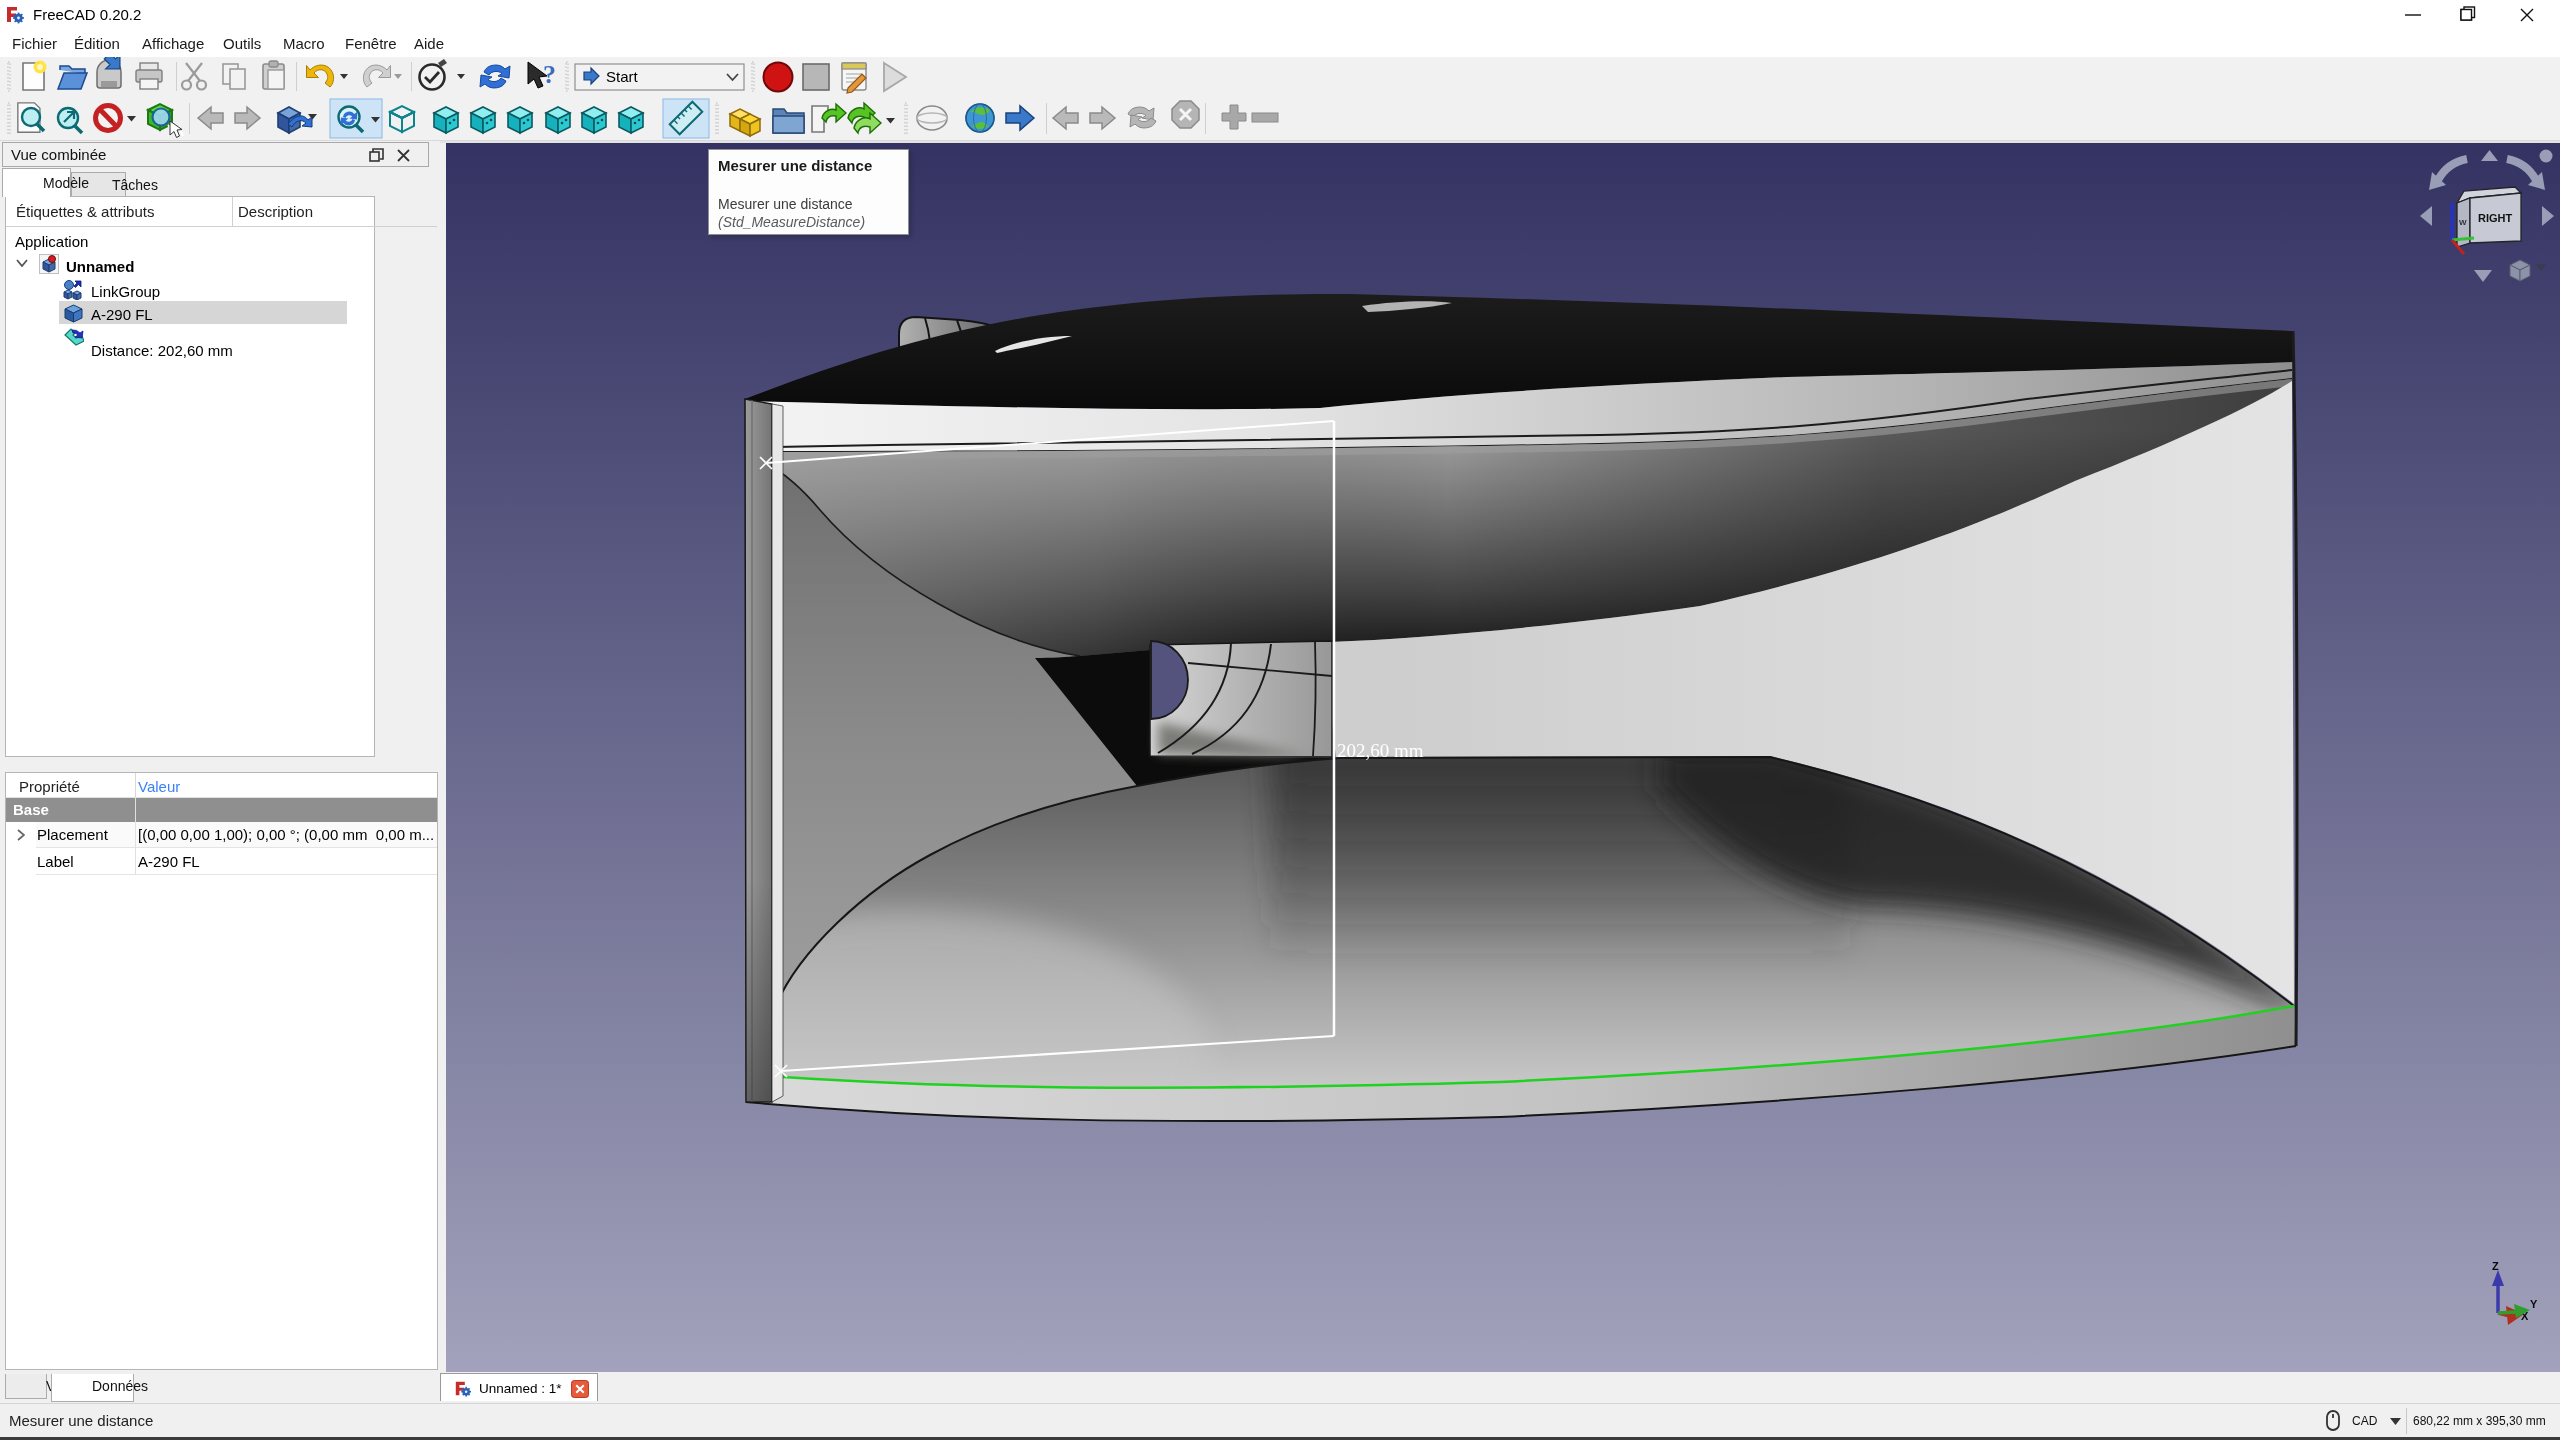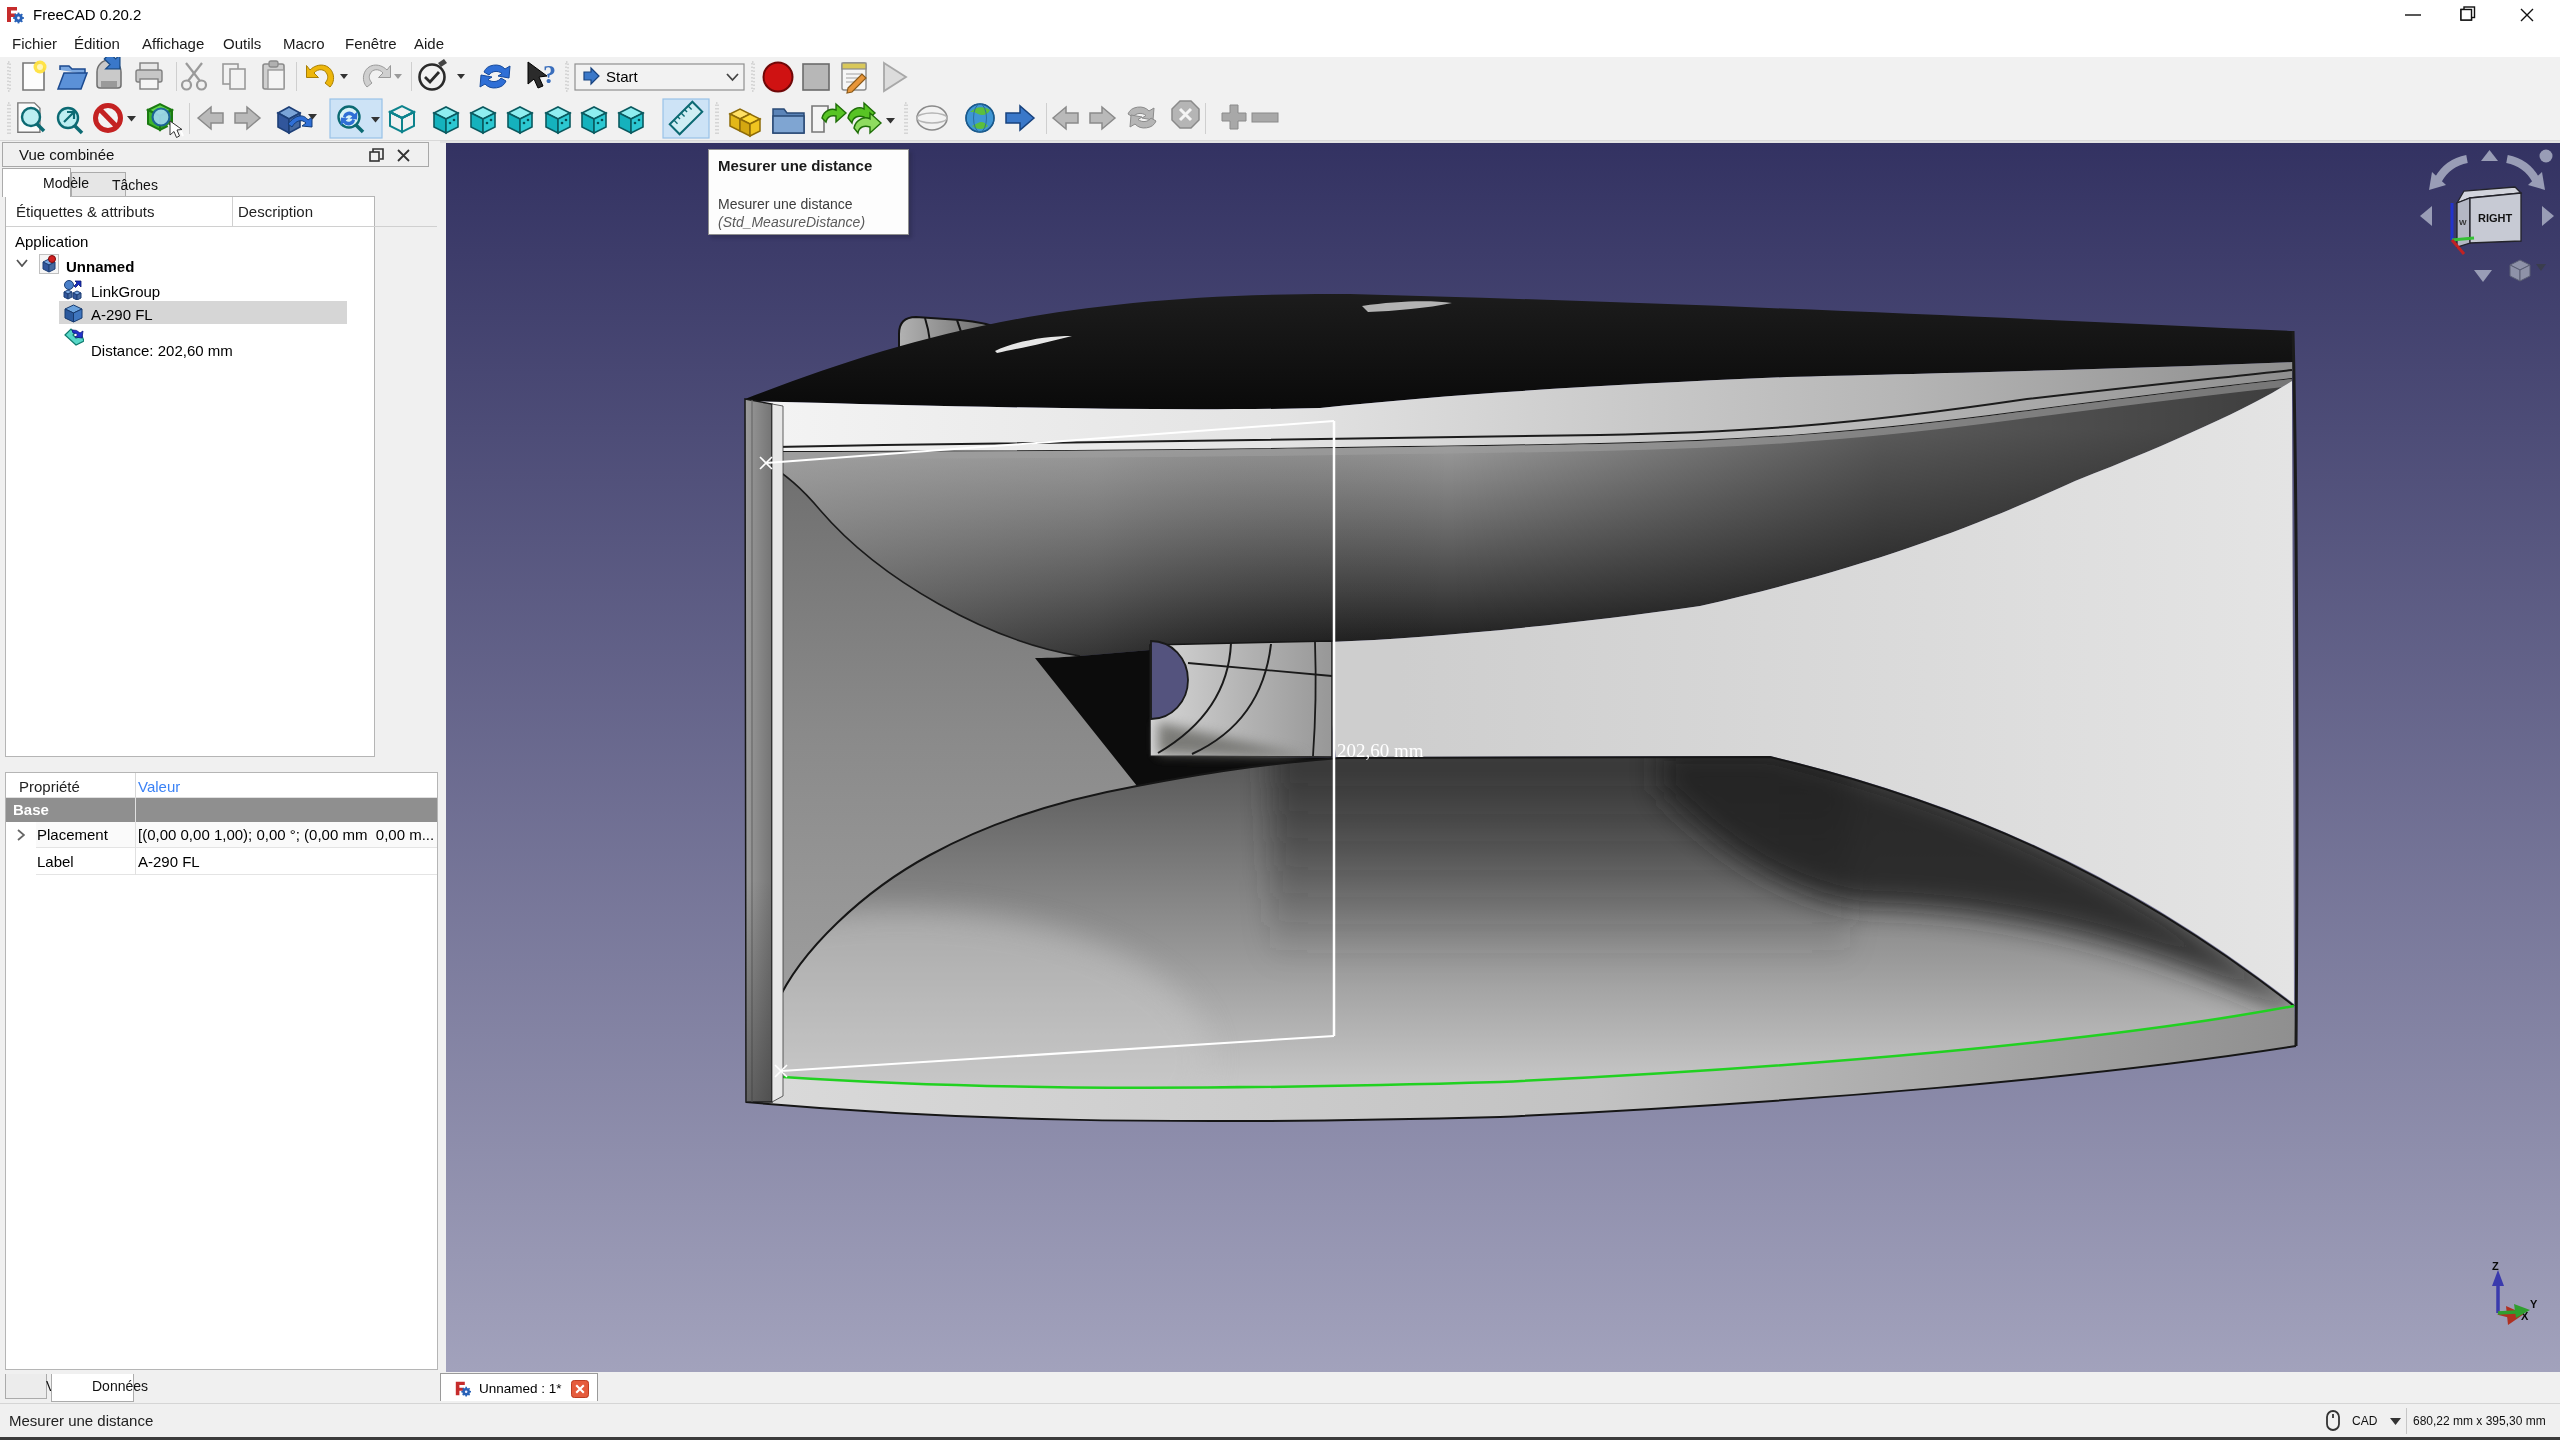--- a/index.html
+++ b/index.html
@@ -4,21 +4,21 @@
 <style>
 * { margin:0; padding:0; box-sizing:border-box; }
 html,body { width:2560px; height:1440px; overflow:hidden; font-family:"Liberation Sans", sans-serif; background:#f0f0f0; }
 .abs { position:absolute; }
 #titlebar { left:0; top:0; width:2560px; height:30px; background:#ffffff; }
 #menubar { left:0; top:30px; width:2560px; height:27px; background:#ffffff;text-align:right; }
 .menuitem { position:absolute; top:5px; font-size:15px; color:#1a1a1a; }
 #toolbar1 { left:0; top:57px; width:2560px; height:39px; background:#f1f1f1; }
 #toolbar2 { left:0; top:96px; width:2560px; height:45px; background:#f1f1f1; border-bottom:1px solid #d9d9d9; }
 #leftpanel { left:0; top:141px; width:445px; height:1262px; background:#f0f0f0; }
-#paneltitle { left:2px; top:1px; width:427px; height:25px; border:1px solid #a8a8a8; background:#f0f0f0; font-size:15px; color:#111; line-height:23px; padding-left:16px; }
+#paneltitle { left:2px; top:1px; width:427px; height:25px; border:1px solid #a8a8a8; background:#f0f0f0; font-size:15px; color:#111; line-height:23px; padding-left:8px; }
 .tab { position:absolute; font-size:14px; color:#111; text-align:center;padding-left:40px; }
 #treebox { left:5px; top:55px; width:370px; height:561px; background:#ffffff; border:1px solid #b5b5b5; }
 #propbox { left:5px; top:631px; width:433px; height:598px; background:#ffffff; border:1px solid #b5b5b5; }
 .trow { position:absolute; left:0; font-size:15px; color:#000; white-space:nowrap; }
 #viewport { left:446px; top:141px; width:2114px; height:1231px; background:linear-gradient(#333262,#a2a2bc); }
 #mditabs { left:440px; top:1372px; width:2120px; height:31px; background:#f0f0f0; }
 #statusbar { left:0; top:1403px; width:2560px; height:34px; background:#f0f0f0; border-top:1px solid #d5d5d5; }
 #bottomstrip { left:0; top:1437px; width:2560px; height:3px; background:#3c3c3c; }
 </style>
 </head>

